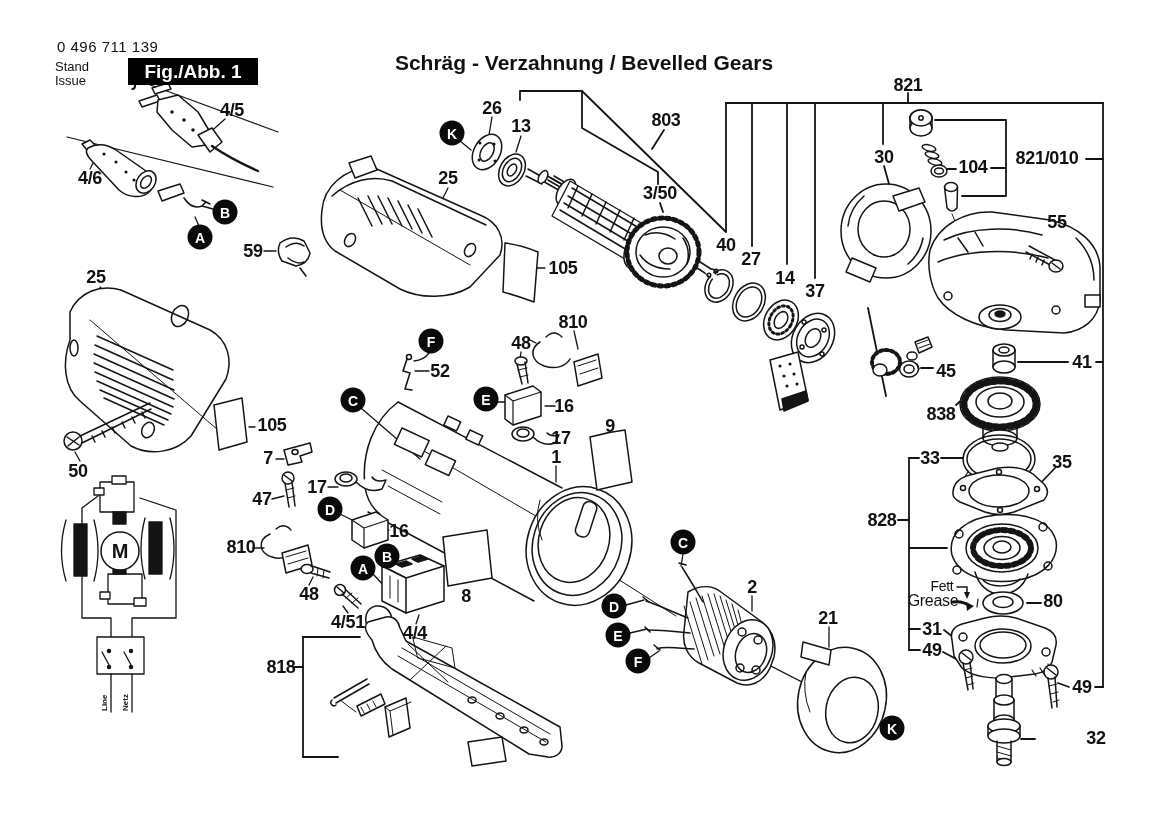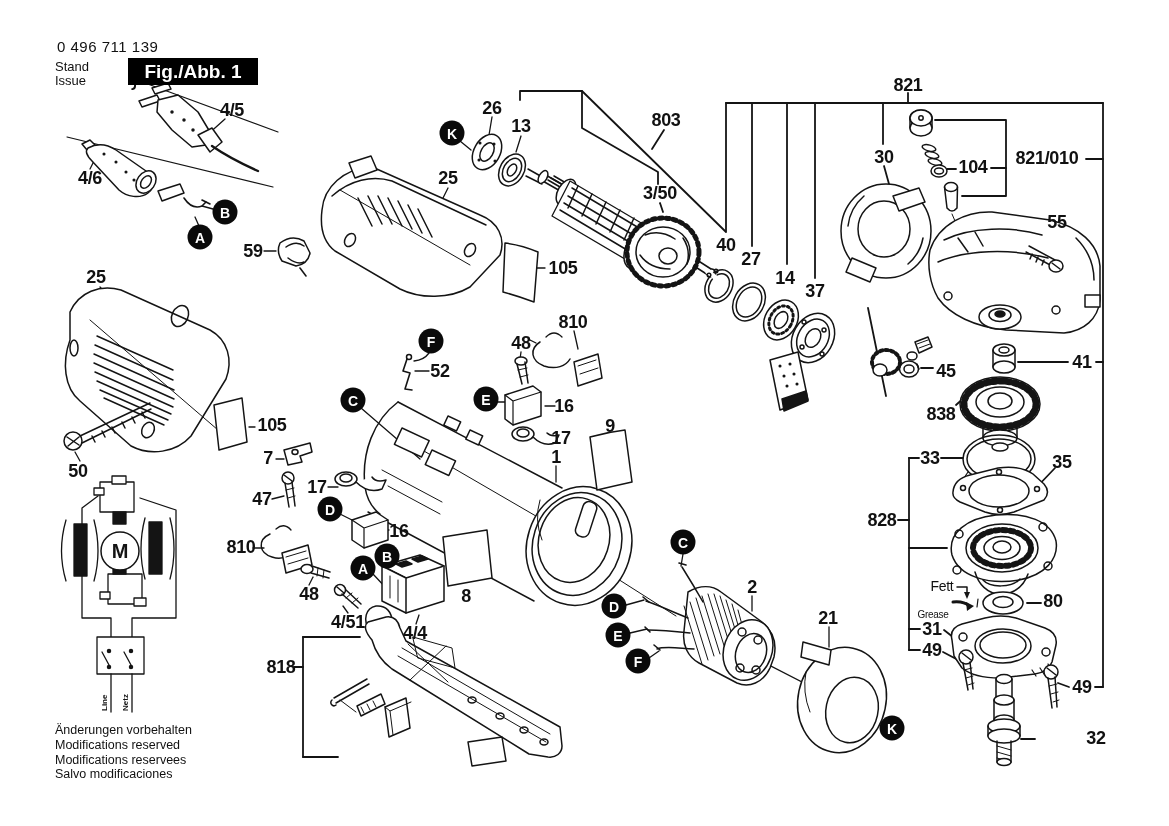--- a/index.html
+++ b/index.html
@@ -560,30 +560,25 @@
       <span>Stand</span>
       <span>Issue</span>
     </span>
     <span class="hdr-brace">}</span>
     <span class="col">
       <span class="strike">05-03</span>
       <span>13-12-03</span>
     </span>
   </div>
   <div class="figbox">Fig./Abb. 1</div>
+  <div class="title">Schräg - Verzahnung / Bevelled Gears</div>
 
   <div class="plabel" style="left:942px;top:586px;font-size:14px;font-weight:normal;">Fett</div>
-  <div class="plabel" style="left:933px;top:614px;font-size:10px;font-weight:normal;">Grease</div>
-
-  <div class="footer">
-    <div>Änderungen vorbehalten</div>
-    <div>Modifications reserved</div>
-    <div>Modifications reservees</div>
-    <div>Salvo modificaciones</div>
-  </div>
+  <div class="plabel" style="left:933px;top:601px;font-size:16px;font-weight:normal;">Grease</div>
+
 
   <div style="position:absolute;left:0;top:0;width:100%;height:100%;">
       <div class="plabel" style="left: 232px; top: 110px;">4/5</div>
       <div class="plabel" style="left: 90px; top: 178px;">4/6</div>
       <div class="plabel" style="left: 253px; top: 251px;">59</div>
       <div class="plabel" style="left: 448px; top: 178px;">25</div>
       <div class="plabel" style="left: 492px; top: 108px;">26</div>
       <div class="plabel" style="left: 521px; top: 126px;">13</div>
       <div class="plabel" style="left: 666px; top: 120px;">803</div>
       <div class="plabel" style="left: 660px; top: 193px;">3/50</div>

